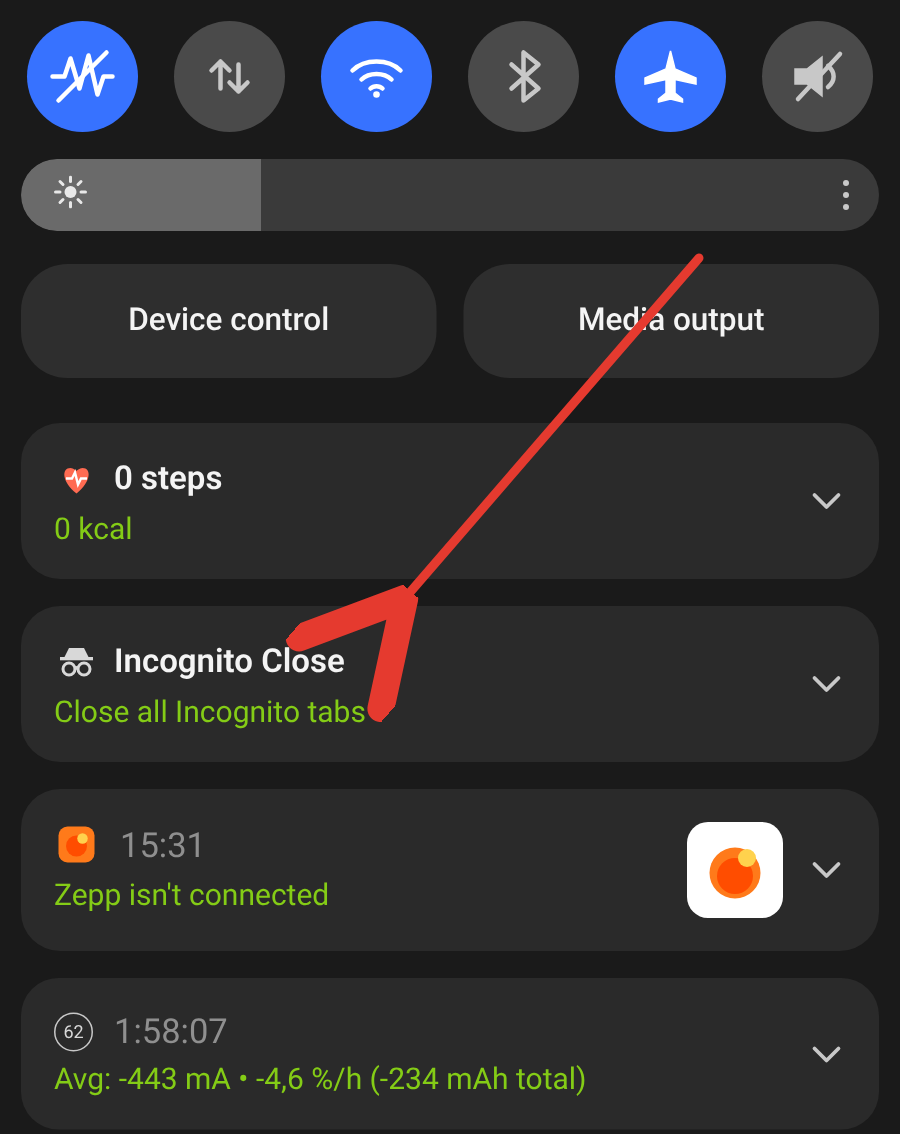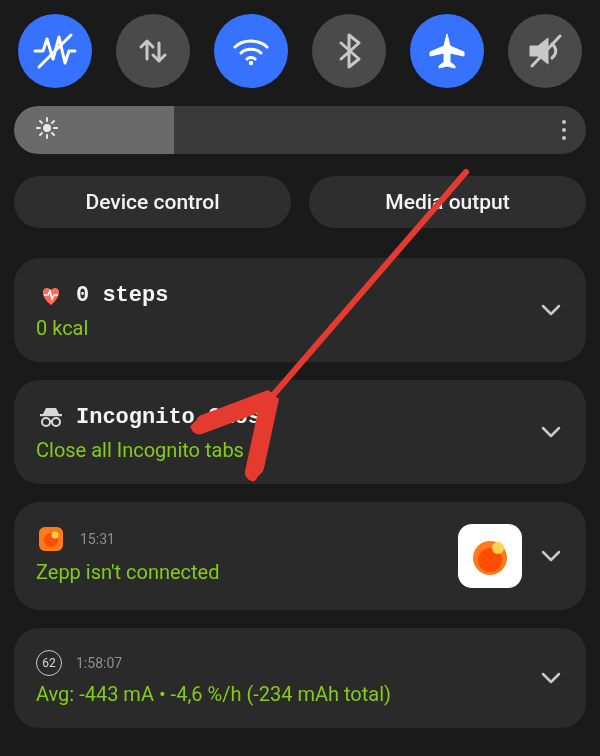--- a/index.html
+++ b/index.html
@@ -72,21 +72,21 @@
     width: 4px; height: 4px; border-radius: 50%; background: #c8c8c8;
   }
 
   .pill-row {
     display: flex;
     gap: 18px;
     margin-bottom: 30px;
   }
   .pill {
     flex: 1;
-    height: 52px;
+    height: 76px;
     border-radius: 31px;
     background: #2e2e2e;
     display: flex;
     align-items: center;
     justify-content: center;
     font-size: 21px;
     font-weight: 500;
     color: #f4f4f4;
     cursor: pointer;
   }
@@ -99,22 +99,22 @@
     display: flex;
     align-items: flex-start;
     cursor: pointer;
   }
   .notif-main { flex: 1; min-width: 0; }
   .notif-top {
     display: flex;
     align-items: center;
     gap: 10px;
   }
-  .notif-top .title { font-size: 22px; font-weight: 600; color: #f4f4f4; font-family: Liberation Mono, monospace; }
-  .notif-top .time  { font-size: 14px; color: #8f8f8f; margin-left: 4px; }
+  .notif-top .title { font-size: 22px; font-weight: 600; color: #f4f4f4; }
+  .notif-top .time  { font-size: 23px; color: #8f8f8f; margin-left: 4px; }
   .notif-sub { font-size: 20px; color: #84cc16; margin-top: 6px; }
   .notif-right {
     display: flex;
     align-items: center;
     gap: 18px;
     align-self: center;
   }
   .chevron { width: 22px; height: 14px; }
   .app-icon-small { width: 30px; height: 30px; display:flex; align-items:center; justify-content:center; flex-shrink:0; }
   .app-thumb {

